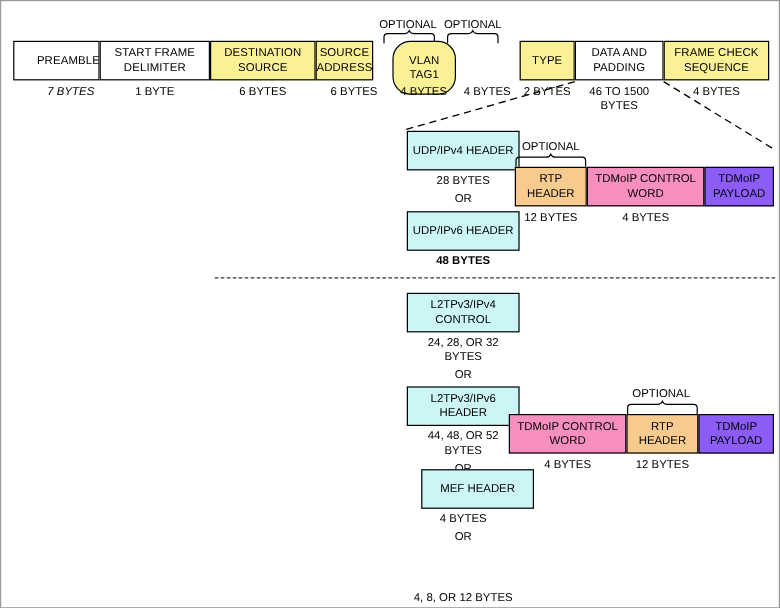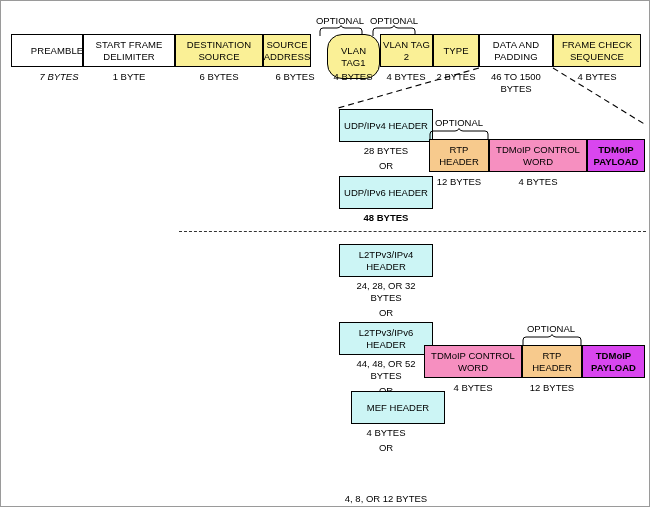--- a/index.html
+++ b/index.html
@@ -58,21 +58,21 @@
     flex-direction: column;
     align-items: center;
     justify-content: center;
     font-size: 9.5px;
     line-height: 12px;
     text-align: center;
     color: #000000;
   }
   .seg.rtp { background: #f7ca8d; }
   .seg.cw  { background: #f68fc0; }
-  .seg.pay { background: #d946ef; font-weight: bold; }
+  .seg.pay { background: #8b5cf6; }
 
   
   .cap {
     font-size: 9.5px;
     line-height: 12px;
     text-align: center;
     color: #000000;
     white-space: pre-line;
   }
 
@@ -117,22 +117,20 @@
   <div class="abs cap" style="left:174px; top:70px; width:88px;">6 BYTES</div>
 
   <div class="abs cell yellow" style="left:262px; top:33px; width:48px; height:33px;">SOURCE
 ADDRESS</div>
   <div class="abs cap" style="left:262px; top:70px; width:64px;">6 BYTES</div>
 
   <div class="abs cell yellow" style="left:326px; top:33px; width:53px; height:45px;border-radius:15px;">VLAN
 TAG1</div>
   <div class="abs cap" style="left:324px; top:70px; width:56px;">4 BYTES</div>
 
-  <div class="abs cell yellow" style="left:379px; top:33px; width:53px; height:33px;">VLAN
-TAG 2</div>
   <div class="abs cap" style="left:377px; top:70px; width:56px;">4 BYTES</div>
 
   <div class="abs cell yellow" style="left:432px; top:33px; width:46px; height:33px;">TYPE</div>
   <div class="abs cap" style="left:428px; top:70px; width:54px;">2 BYTES</div>
 
   <div class="abs cell white" style="left:478px; top:33px; width:74px; height:33px;">DATA AND
 PADDING</div>
   <div class="abs cap" style="left:474px; top:70px; width:82px;">46 TO 1500
 BYTES</div>
 
@@ -165,21 +163,21 @@
   <div class="abs seg cw" style="left:488px; top:138px; width:98px; height:33px;">TDMoIP
 CONTROL WORD</div>
   <div class="abs cap" style="left:488px; top:175px; width:98px;">4 BYTES</div>
 
   <div class="abs seg pay" style="left:586px; top:138px; width:58px; height:33px;">TDMoIP
 PAYLOAD</div>
 
   <div class="abs divider" style="left:178px; top:230px; width:467px;"></div>
 
   <div class="abs hbox" style="left:338px; top:243px; width:94px; height:33px;">L2TPv3/IPv4
-HEADER</div>
+CONTROL</div>
   <div class="abs cap" style="left:330px; top:279px; width:110px;">24, 28, OR 32
 BYTES</div>
   <div class="abs cap" style="left:338px; top:306px; width:94px;">OR</div>
 
   <div class="abs hbox" style="left:338px; top:321px; width:94px; height:33px;">L2TPv3/IPv6
 HEADER</div>
   <div class="abs cap" style="left:330px; top:357px; width:110px;">44, 48, OR 52
 BYTES</div>
   <div class="abs cap" style="left:338px; top:384px; width:94px;">OR</div>
 

